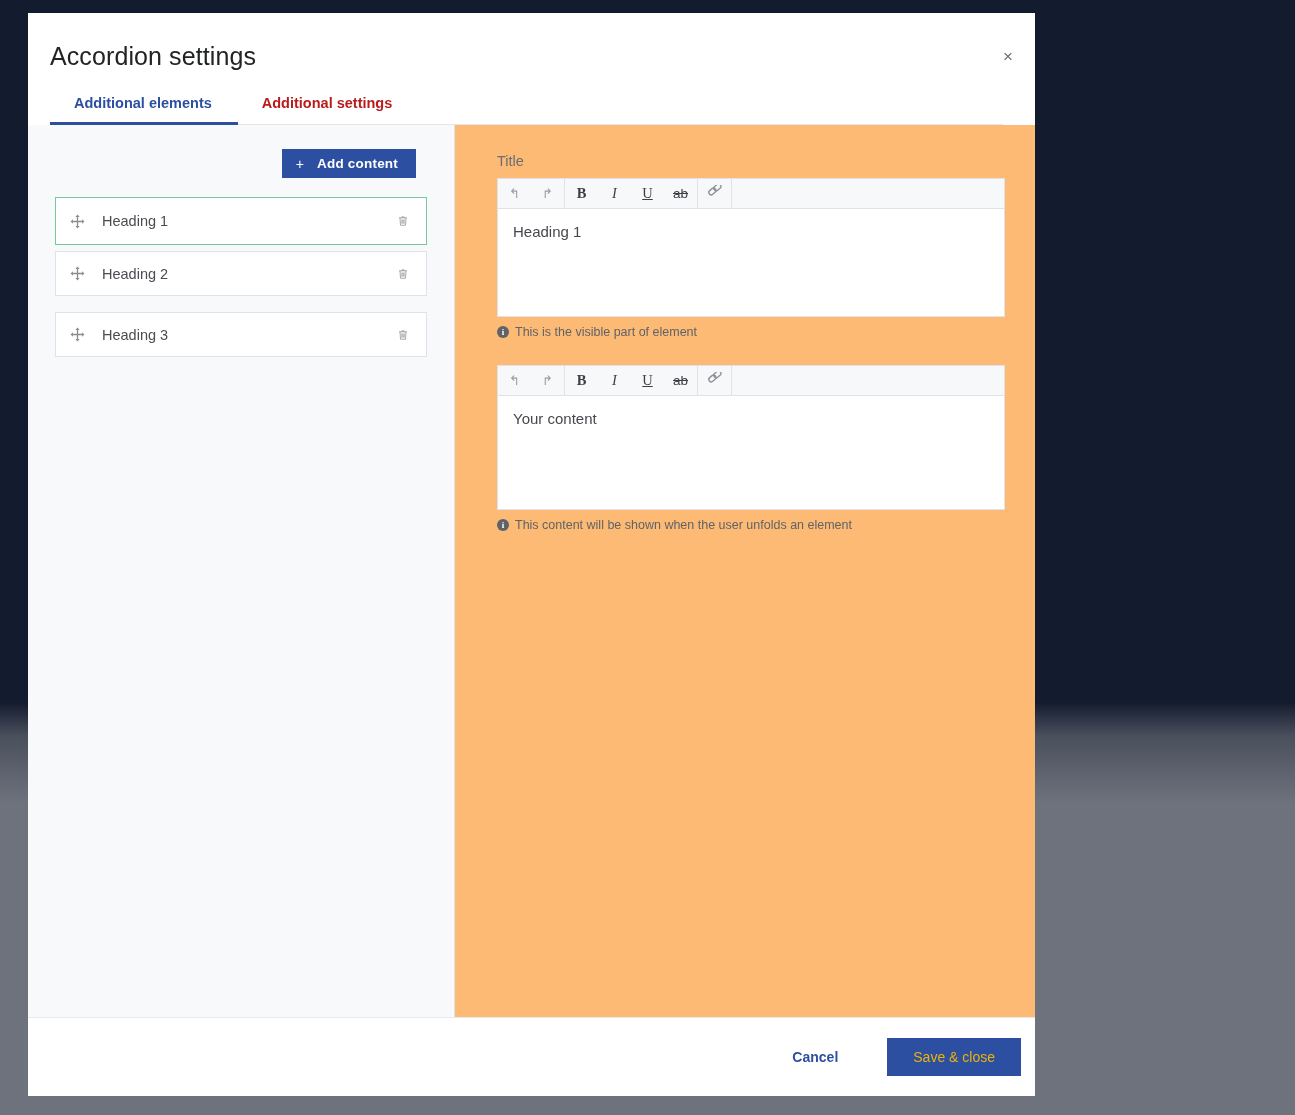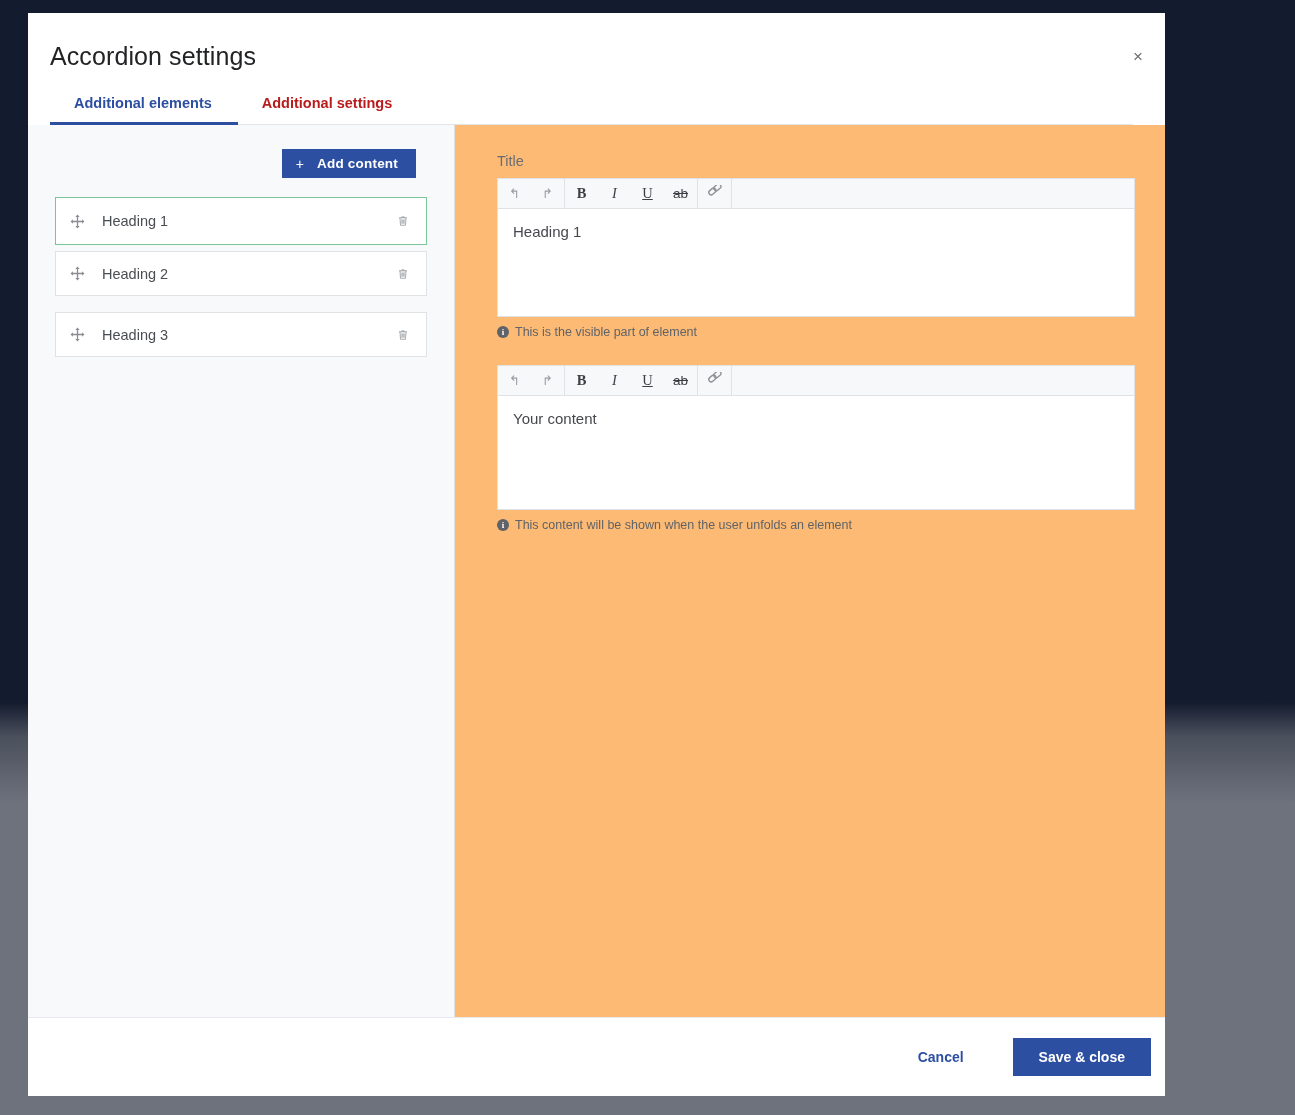--- a/index.html
+++ b/index.html
@@ -11,21 +11,21 @@
   }
   body {
     background: linear-gradient(to bottom, #131b2e 0%, #131b2e 63%, #4a4f5c 66%, #6e727d 72%, #6e727d 100%);
     position: relative;
   }
 
   
   #modal {
     position: absolute;
     left: 28px; top: 13px;
-    width: 1137px; height: 1083px;
+    width: 1007px; height: 1083px;
     background: #ffffff;
     display: flex; flex-direction: column;
   }
 
   
   .modal-header {
     position: relative;
     padding: 28px 32px 0 22px;
     flex: 0 0 auto;
   }
@@ -224,23 +224,23 @@
   .btn-cancel {
     background: none; border: none;
     color: #2d4fa2;
     font-size: 14px; font-weight: bold;
     padding: 10px 28px;
     cursor: pointer;
     font-family: "Liberation Sans", sans-serif;
   }
   .btn-primary {
     background: #2d4fa2;
-    color: #ffffff;
+    color: #eab308;
     border: none;
-    font-size: 14px; font-weight: bold;
+    font-size: 14px; font-weight: normal;
     height: 38px;
     padding: 0 26px;
     cursor: pointer;
     font-family: "Liberation Sans", sans-serif;
   }
 </style>
 </head>
 <body>
 
 <div id="modal">

